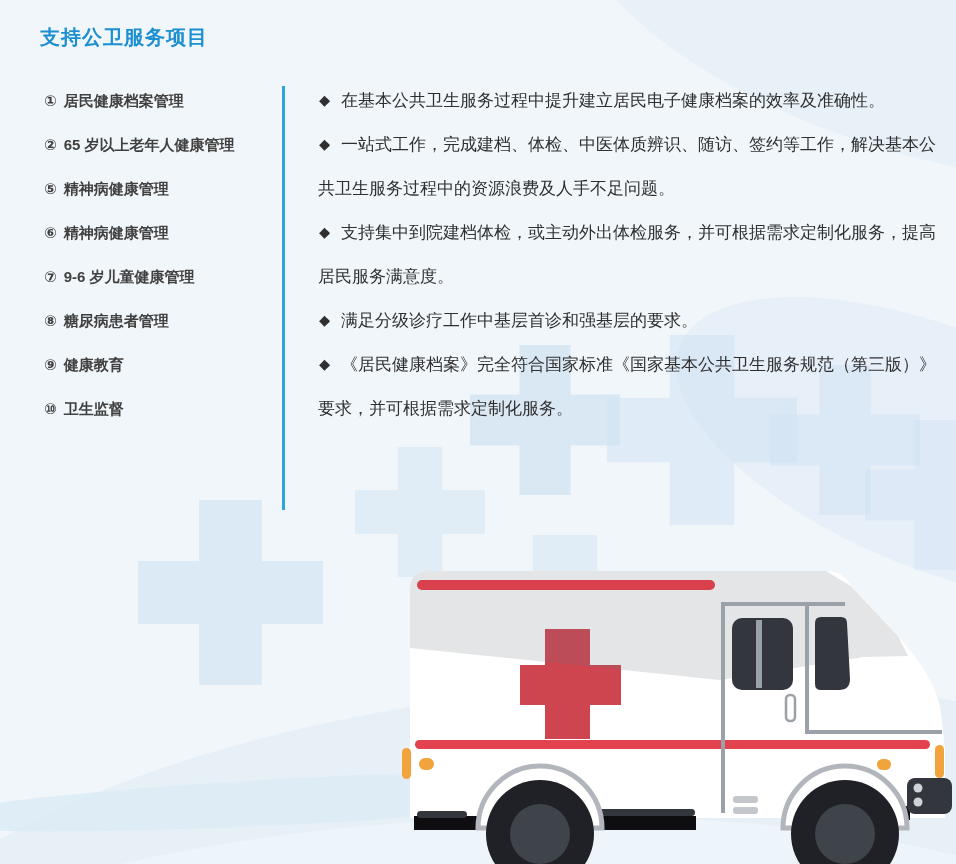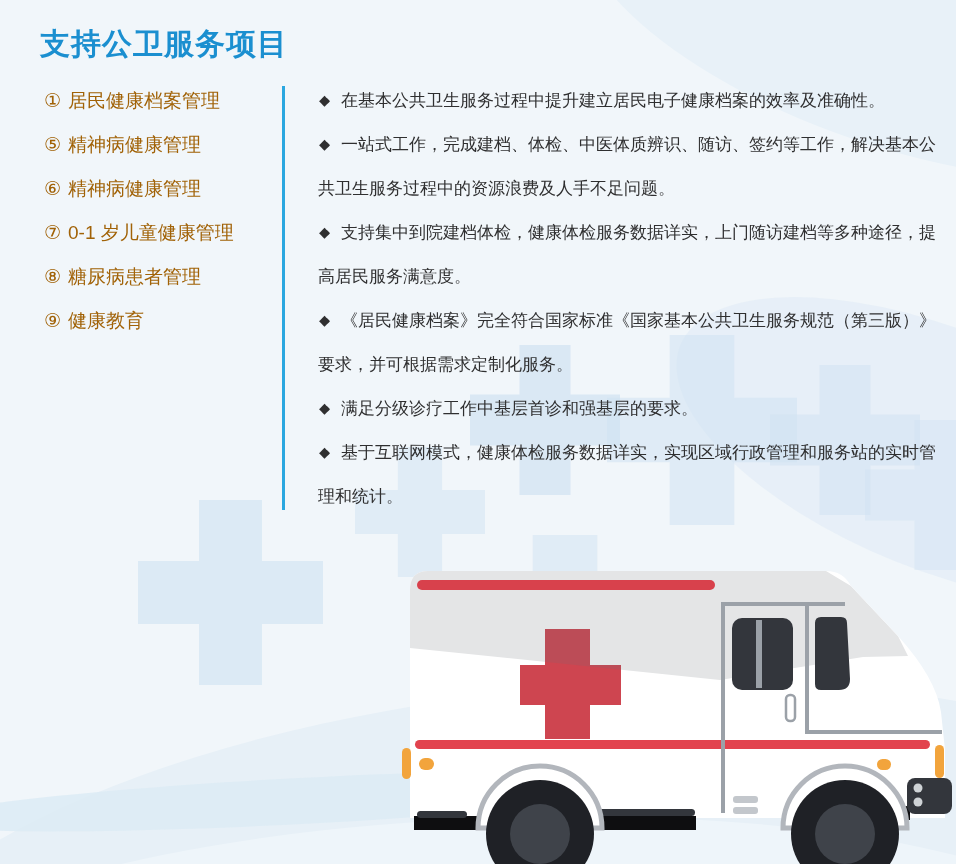--- a/index.html
+++ b/index.html
@@ -5,25 +5,25 @@
   html,body{margin:0;padding:0;}
   body{font-family:"Liberation Sans","DejaVu Sans",sans-serif;}
   .page{position:relative;width:956px;height:864px;background:#f1f6fa;overflow:hidden;}
 
   
   .bgshape{position:absolute;pointer-events:none;}
   .wave{border-radius:50%;}
   .plus{clip-path:polygon(33% 0,67% 0,67% 33%,100% 33%,100% 67%,67% 67%,67% 100%,33% 100%,33% 67%,0 67%,0 33%,33% 33%);}
 
   
-  .title{position:absolute;left:40px;top:24px;font-size:30px;font-weight:bold;letter-spacing:1px;z-index:4;}
+  .title{position:absolute;left:40px;top:24px;font-size:20px;font-weight:bold;letter-spacing:1px;z-index:4;}
 
   
   .service-list{position:absolute;left:44px;top:79px;width:230px;z-index:4;}
-  .service-item{height:44px;line-height:44px;font-size:19px;font-weight:400;color:#a16207;white-space:nowrap;}
+  .service-item{height:44px;line-height:44px;font-size:15px;font-weight:700;color:#404040;white-space:nowrap;}
   .service-item .num{margin-right:7px;}
 
   
   .divider{position:absolute;left:282px;top:86px;width:3px;height:424px;z-index:4;}
 
   
   .features{position:absolute;left:318px;top:79px;width:632px;z-index:4;font-size:17px;line-height:44px;color:#2f2f30;}
   .features p{margin:0;}
   .features .marker{display:inline-block;margin-right:10px;transform:scale(.85);}
 
@@ -46,36 +46,37 @@
   <div class="bgshape plus" style="left:770px;top:365px;width:150px;height:150px;background:#cfe2f2;opacity:.5;"></div>
   <div class="bgshape plus" style="left:138px;top:500px;width:185px;height:185px;background:#d4e5f3;opacity:.75;"></div>
   <div class="bgshape plus" style="left:355px;top:447px;width:130px;height:130px;background:#cfe2f2;opacity:.5;"></div>
   <div class="bgshape plus" style="left:470px;top:535px;width:190px;height:190px;background:#cfe2f2;opacity:.5;"></div>
   <div class="bgshape plus" style="left:865px;top:420px;width:150px;height:150px;background:#cfe2f2;opacity:.4;"></div>
 
   <h1 class="title" style="color:#1b8fd0;margin:0;">支持公卫服务项目</h1>
 
   <div class="service-list">
     <div class="service-item"><span class="num">①</span><span>居民健康档案管理</span></div>
+    <div class="service-item"><span class="num">②</span><span>65 岁以上老年人健康管理</span></div>
     <div class="service-item"><span class="num">⑤</span><span>精神病健康管理</span></div>
     <div class="service-item"><span class="num">⑥</span><span>精神病健康管理</span></div>
-    <div class="service-item"><span class="num">⑦</span><span>0-1 岁儿童健康管理</span></div>
+    <div class="service-item"><span class="num">⑦</span><span>9-6 岁儿童健康管理</span></div>
     <div class="service-item"><span class="num">⑧</span><span>糖尿病患者管理</span></div>
     <div class="service-item"><span class="num">⑨</span><span>健康教育</span></div>
+    <div class="service-item"><span class="num">⑩</span><span>卫生监督</span></div>
   </div>
 
   <div class="divider" style="background:#2aa7e0;"></div>
 
   <div class="features">
     <p><span class="marker">◆</span><span>在基本公共卫生服务过程中提升建立居民电子健康档案的效率及准确性。</span></p>
     <p><span class="marker">◆</span><span>一站式工作，完成建档、体检、中医体质辨识、随访、签约等工作，解决基本公共卫生服务过程中的资源浪费及人手不足问题。</span></p>
-    <p><span class="marker">◆</span><span>支持集中到院建档体检，健康体检服务数据详实，上门随访建档等多种途径，提高居民服务满意度。</span></p>
+    <p><span class="marker">◆</span><span>支持集中到院建档体检，或主动外出体检服务，并可根据需求定制化服务，提高居民服务满意度。</span></p>
+    <p><span class="marker">◆</span><span>满足分级诊疗工作中基层首诊和强基层的要求。</span></p>
     <p><span class="marker">◆</span><span>《居民健康档案》完全符合国家标准《国家基本公共卫生服务规范（第三版）》要求，并可根据需求定制化服务。</span></p>
-    <p><span class="marker">◆</span><span>满足分级诊疗工作中基层首诊和强基层的要求。</span></p>
-    <p><span class="marker">◆</span><span>基于互联网模式，健康体检服务数据详实，实现区域行政管理和服务站的实时管理和统计。</span></p>
   </div>
 
   <div class="ambulance">
     <svg width="566" height="304" viewBox="0 0 566 304" xmlns="http://www.w3.org/2000/svg">
       <defs>
         <clipPath id="bodyClip">
           <path d="M20 258 L20 30 Q20 11 38 11 L436 11 Q453 11 461 26 L508 76 Q546 118 551 152 L555 190 L555 258 Z"></path>
         </clipPath>
         <clipPath id="crossClip">
           <path d="M155 69 H200 V105 H231 V145 H200 V179 H155 V145 H130 V105 H155 Z"></path>

